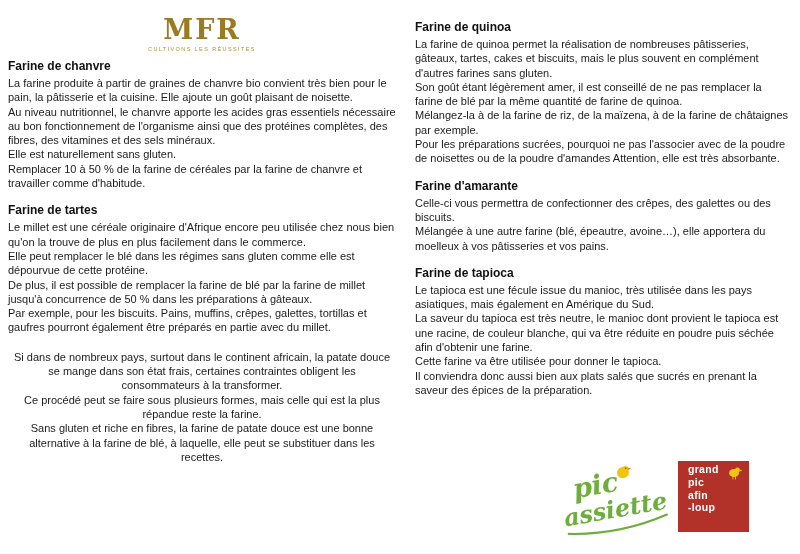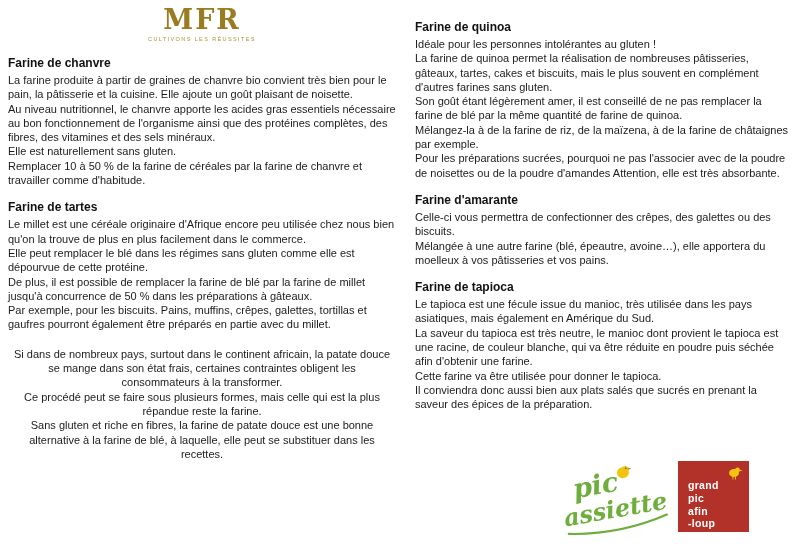--- a/index.html
+++ b/index.html
@@ -11,21 +11,21 @@
     position:relative;
     overflow:hidden;
   }
   .page { position:relative; width:800px; height:554px; background:#fff; }
 
   .col { position:absolute; top:0; }
   .col-left  { left:8px;  width:388px; }
   .col-right { left:415px; width:376px; padding-top:20px; }
 
   
-  .mfr-logo { width:100%; text-align:center; padding-top:6px; margin-bottom:14px; }
+  .mfr-logo { width:100%; text-align:center; padding-top:16px; margin-bottom:7px; }
   .mfr-text {
     font-family:"DejaVu Serif", serif;
     font-weight:bold; font-size:27px; line-height:1;
     color:#9a7b22; letter-spacing:2px;
   }
   .mfr-tagline {
     font-size:5.5px; letter-spacing:1.4px; color:#b49035;
     margin-top:3px; text-transform:uppercase;
   }
 
@@ -44,21 +44,21 @@
     font-style:italic; font-weight:bold;
   }
   .pa-line1 { font-size:27px; line-height:1; position:relative; padding-left:14px; }
   .pa-bird  { position:absolute; left:58px; top:-10px; }
   .pa-line2 { font-size:24px; line-height:1; margin-top:2px; }
   .pa-swoosh { display:block; margin-top:0px; }
 
   .logo-grand-pic {
     position:absolute; left:678px; top:461px; width:71px; height:71px;
     background:#b23229; color:#ffffff;
-    padding:18px 4px 0 10px;
+    padding:2px 4px 0 10px;
   }
   .gp-line { font-size:10.5px; line-height:1.22; font-weight:bold; letter-spacing:0.3px; }
   .gp-bird { position:absolute; right:6px; top:5px; }
 </style>
 </head>
 <body>
 
 <div class="page">
 
   <div class="col col-left">
@@ -89,21 +89,20 @@
       <p class="para">Ce procédé peut se faire sous plusieurs formes, mais celle qui est la plus répandue reste la farine.</p>
       <p class="para">Sans gluten et riche en fibres, la farine de patate douce est une bonne alternative à la farine de blé, à laquelle, elle peut se substituer dans les recettes.</p>
     </section>
 
   </div>
 
   <div class="col col-right">
 
     <section>
       <h2 class="stitle">Farine de quinoa</h2>
-      <p class="para">Idéale pour les personnes intolérantes au gluten !</p>
       <p class="para">La farine de quinoa permet la réalisation de nombreuses pâtisseries, gâteaux, tartes, cakes et biscuits, mais le plus souvent en complément d'autres farines sans gluten.</p>
       <p class="para">Son goût étant légèrement amer, il est conseillé de ne pas remplacer la farine de blé par la même quantité de farine de quinoa.</p>
       <p class="para">Mélangez-la à de la farine de riz, de la maïzena, à de la farine de châtaignes par exemple.</p>
       <p class="para">Pour les préparations sucrées, pourquoi ne pas l'associer avec de la poudre de noisettes ou de la poudre d'amandes  Attention, elle est très absorbante.</p>
     </section>
 
     <section>
       <h2 class="stitle">Farine d'amarante</h2>
       <p class="para">Celle-ci vous permettra de confectionner des crêpes, des galettes ou des biscuits.</p>
       <p class="para">Mélangée à une autre farine (blé, épeautre, avoine…), elle apportera du moelleux à vos pâtisseries et vos pains.</p>

